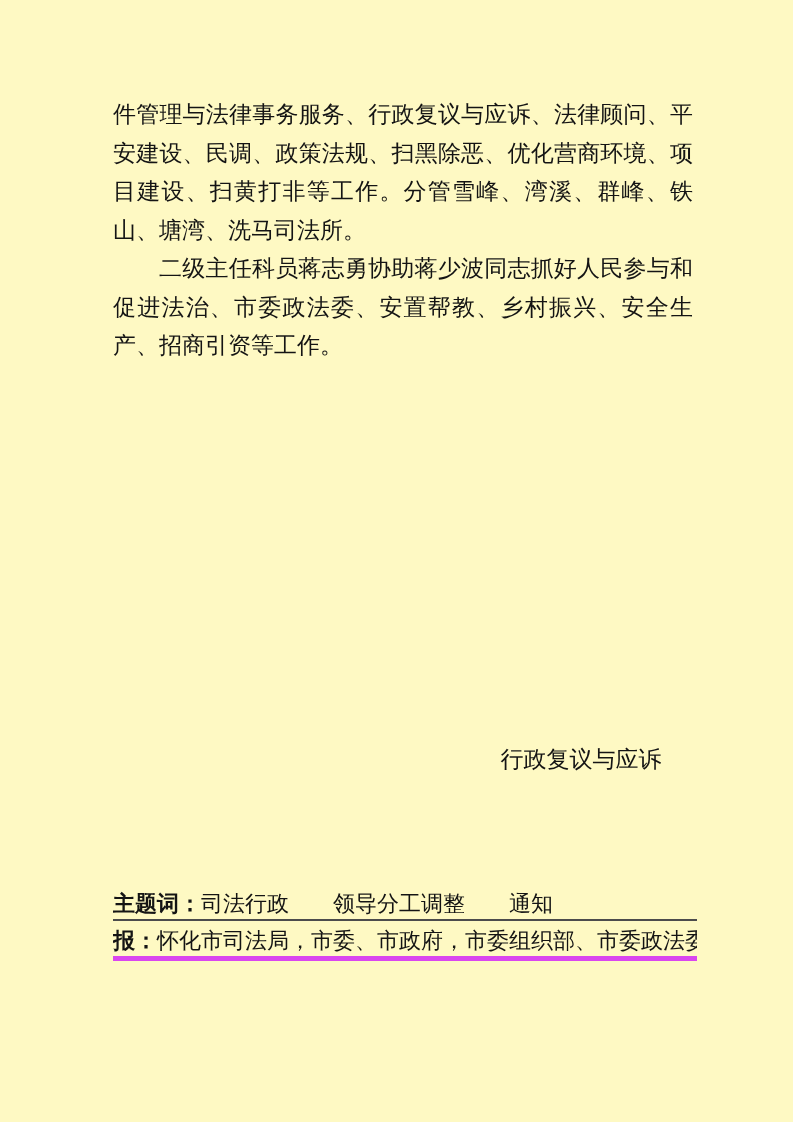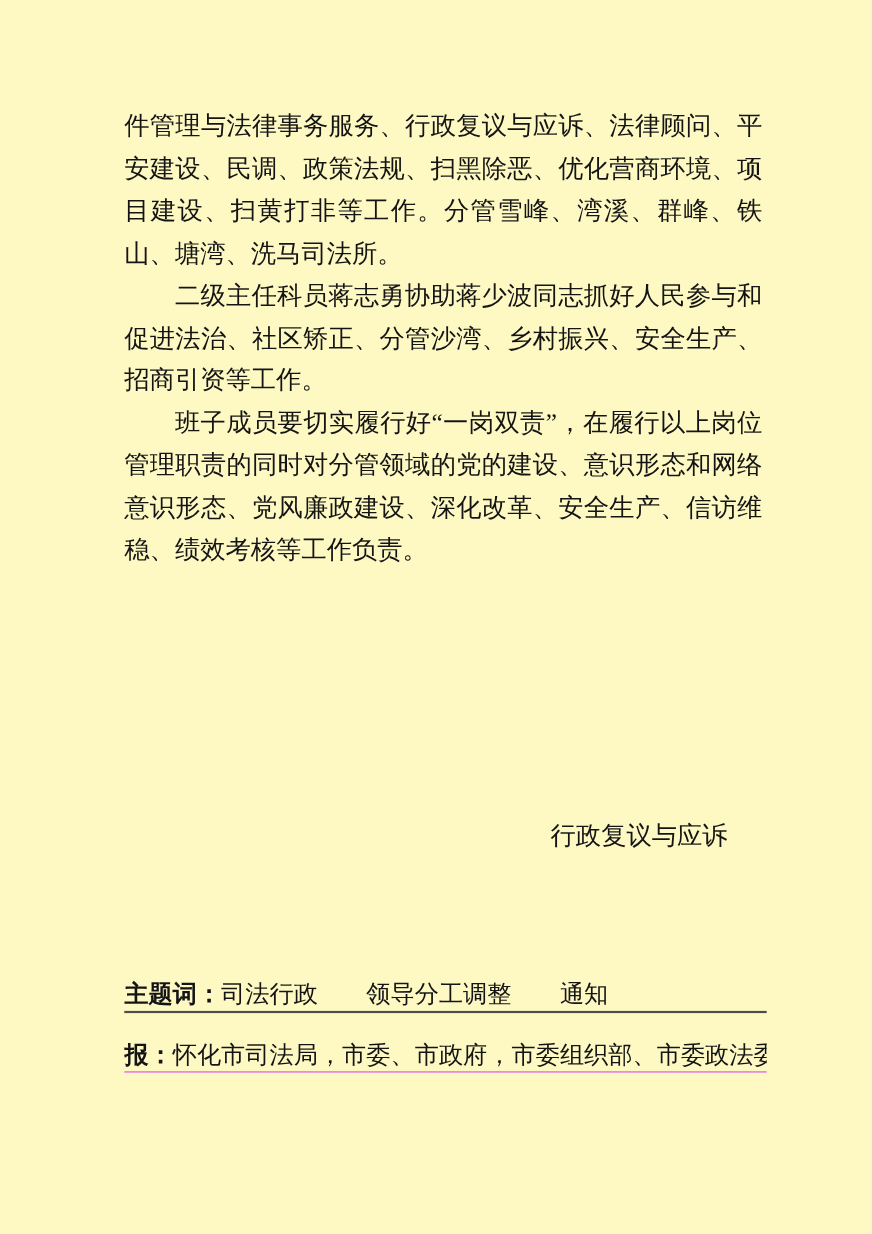--- a/index.html
+++ b/index.html
@@ -50,36 +50,35 @@
   }
   .footer-line {
     height: 30px;
     line-height: 30px;
     border-bottom: 2px solid #4c4c4c;
     white-space: nowrap;
     overflow: hidden;
     font-family: Liberation Serif, serif;
   }
   .footer-line.report {
-    margin-top: 23px;
-    border-bottom: 1px solid #d946ef;
+    margin-top: 5px;
+    border-bottom: 5px solid #d946ef;
   }
   .footer-label {
     font-weight: bold;
   }
 </style>
 </head>
 <body>
 
 <div class="page">
 
   <div class="doc-body">
     <p class="para no-indent">件管理与法律事务服务、行政复议与应诉、法律顾问、平安建设、民调、政策法规、扫黑除恶、优化营商环境、项目建设、扫黄打非等工作。分管雪峰、湾溪、群峰、铁山、塘湾、洗马司法所。</p>
-    <p class="para">二级主任科员蒋志勇协助蒋少波同志抓好人民参与和促进法治、社区矫正、分管沙湾、乡村振兴、安全生产、招商引资等工作。</p>
-    <p class="para">班子成员要切实履行好“一岗双责”，在履行以上岗位管理职责的同时对分管领域的党的建设、意识形态和网络意识形态、党风廉政建设、深化改革、安全生产、信访维稳、绩效考核等工作负责。</p>
+    <p class="para">二级主任科员蒋志勇协助蒋少波同志抓好人民参与和促进法治、市委政法委、安置帮教、乡村振兴、安全生产、招商引资等工作。</p>
   </div>
 
   <div class="signature-block">
     <div>行政复议与应诉</div>
   </div>
 
   <div class="doc-footer">
     <div class="footer-line subject">
       <span class="footer-label">主题词：</span><span>司法行政　　领导分工调整　　通知</span>
     </div>

